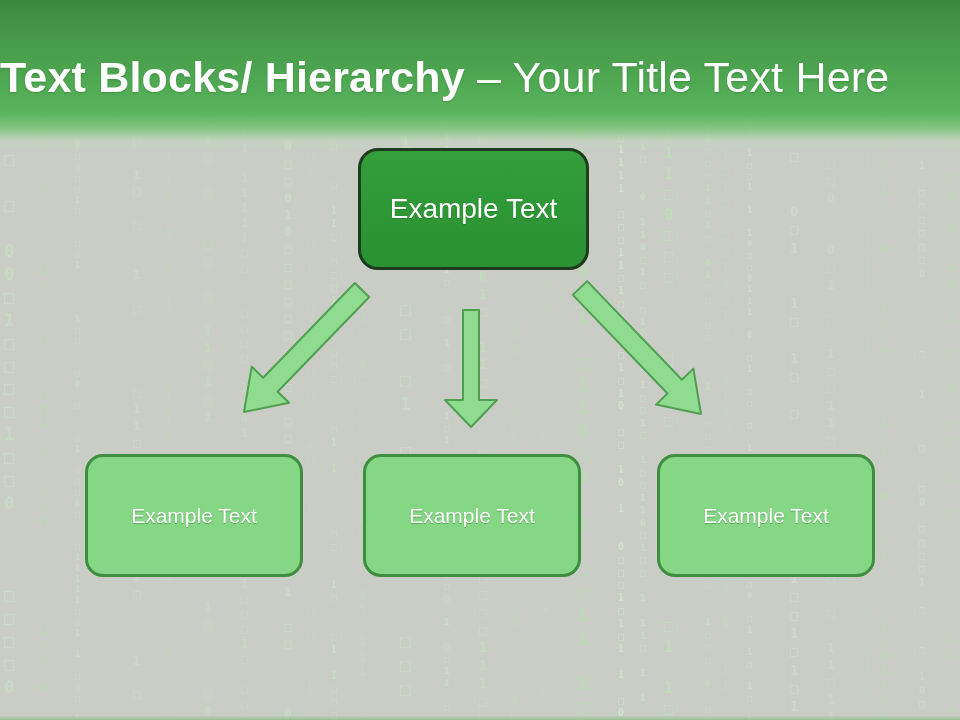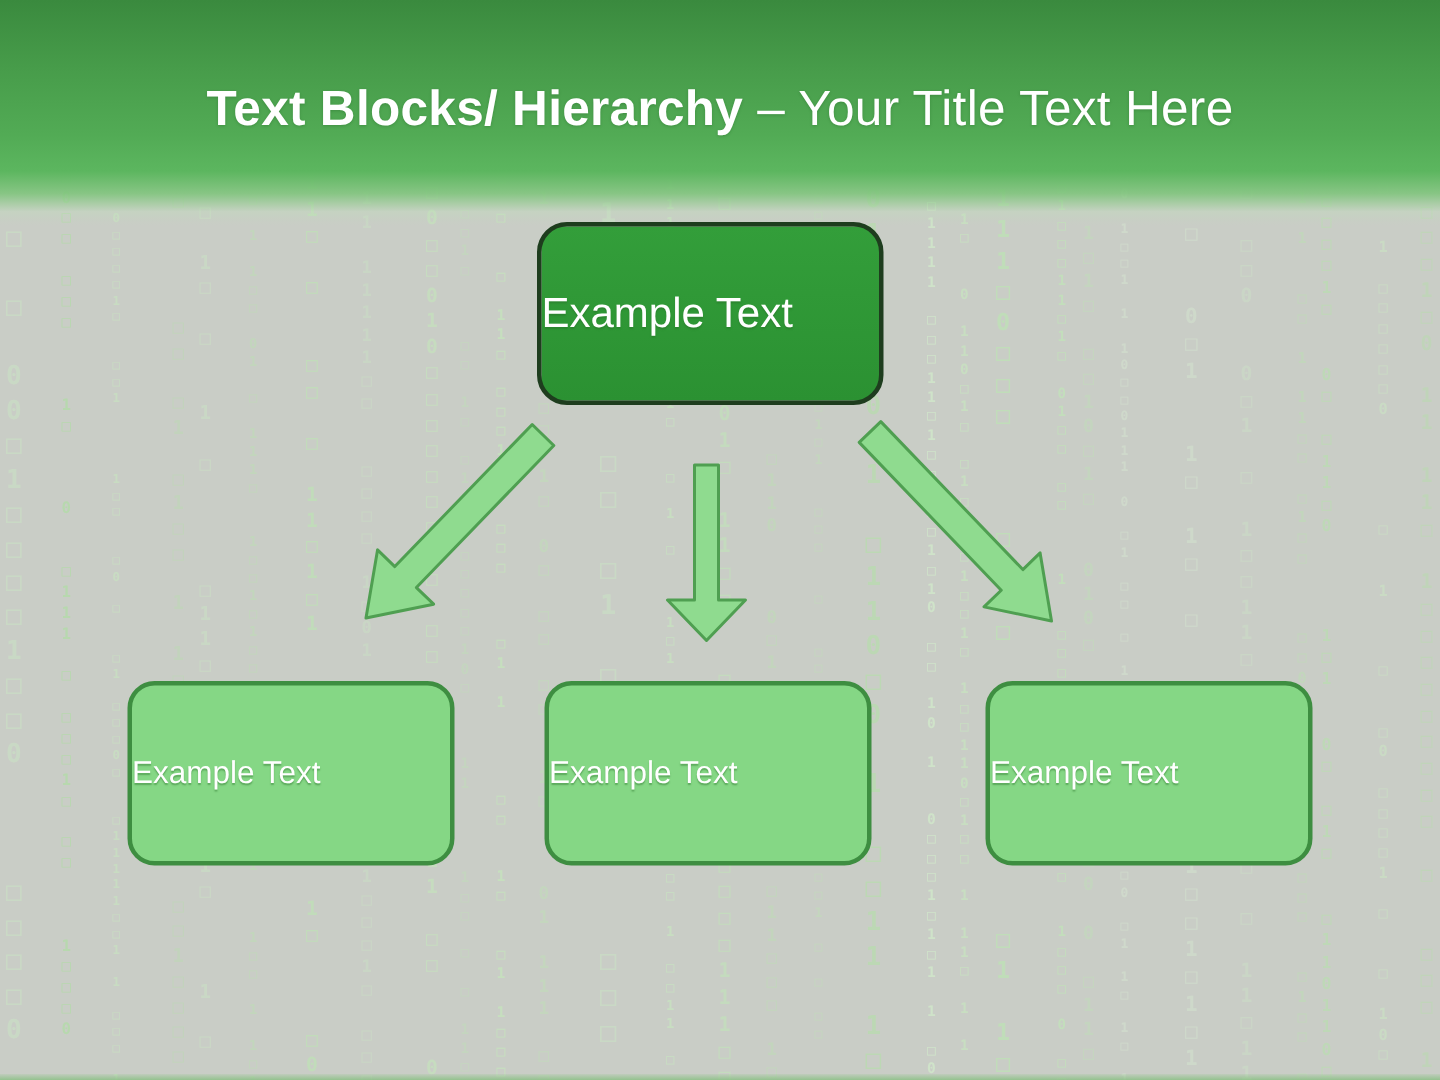--- a/index.html
+++ b/index.html
@@ -49,37 +49,38 @@
       rgba(124, 196, 121, 0.85) 86%,
       rgba(190, 221, 185, 0.35) 94%,
       rgba(201, 209, 198, 0) 100%);
   }
   .title {
     position: absolute;
     top: 54px;
     left: 0;
     width: 100%;
     margin: 0;
-    text-align: center;
-    font-size: 33px;
+    text-align: left;
+    font-size: 43px;
     line-height: 1.1;
     color: #ffffff;
     font-weight: 400;
     text-shadow: 0 1px 2px rgba(20, 70, 20, 0.25);
     letter-spacing: 0.2px;
   }
   .title .title-bold { font-weight: 700; }
   .title .title-sep  { font-weight: 400; }
 
   
   .box {
     position: absolute;
     z-index: 3;
     display: flex;
     align-items: center;
+    justify-content: center;
     box-sizing: border-box;
     text-align: center;
   }
   .root-box {
     left: 358px;
     top: 148px;
     width: 231px;
     height: 122px;
     background: linear-gradient(180deg, #339e3a 0%, #2b9132 100%);
     border: 3px solid #1e3d1e;

